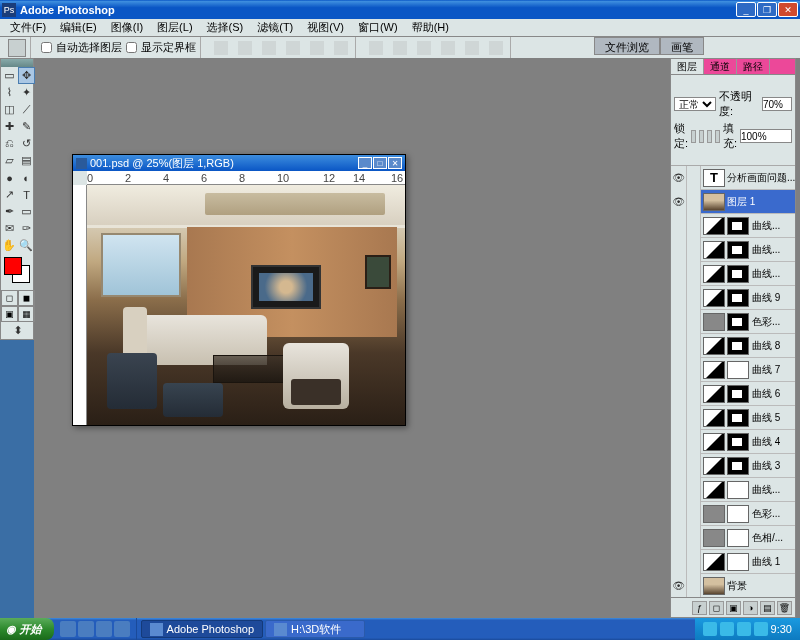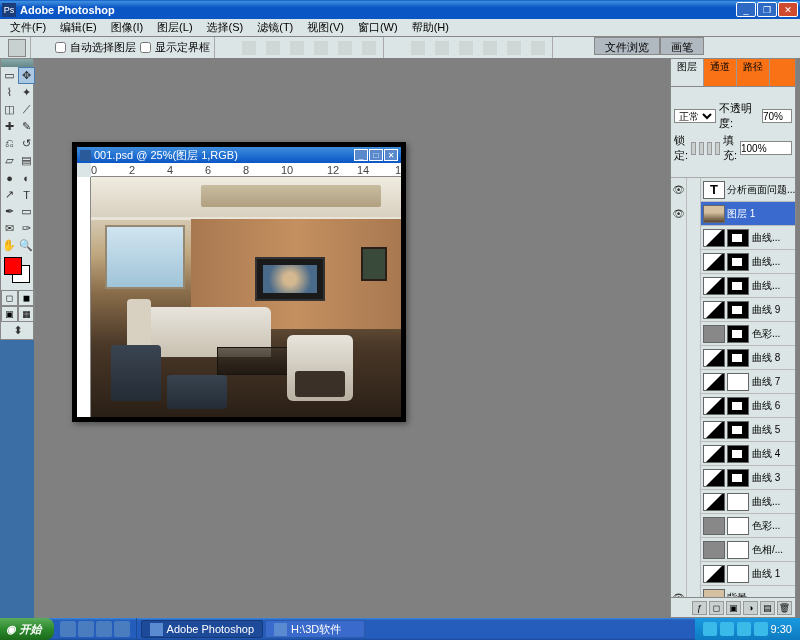--- a/index.html
+++ b/index.html
@@ -5,39 +5,39 @@
 *{margin:0;padding:0;box-sizing:border-box;font-family:Tahoma,"Microsoft YaHei",SimSun,sans-serif;font-size:11px;user-select:none}
 body{width:800px;height:640px;background:#3a6ea5;overflow:hidden;position:relative}
 .titlebar{height:19px;background:linear-gradient(180deg,#0a56c5,#3d8dde 8%,#0a56c5 40%,#0a56c5);display:flex;align-items:center;color:#fff;padding:0 2px}
 .titlebar .ticon{width:14px;height:14px;background:#1a3d7a;margin-right:4px;display:flex;align-items:center;justify-content:center;font-size:9px}
 .titlebar .ttxt{flex:1;font-weight:bold;font-size:11px}
 .winbtns{display:flex;gap:1px}
 .winbtn{width:20px;height:15px;background:#2e6ac4;border:1px solid #fff;border-radius:2px;display:flex;align-items:center;justify-content:center;color:#fff;font-size:9px;cursor:pointer}
 .winbtn.close{background:#d04a2e}
 .menubar{height:18px;background:#dce5e5;display:flex;align-items:center;padding:0 4px;gap:2px;border-bottom:1px solid #888}
 .menubar span{padding:1px 6px;cursor:pointer}
-.optbar{height:22px;background:#dce5e5;border-bottom:1px solid #888;display:flex;align-items:center;padding:0 4px;gap:20px}
+.optbar{height:22px;background:#dce5e5;border-bottom:1px solid #888;display:flex;align-items:center;padding:0 4px;gap:6px}
 .optbar .seg{display:flex;align-items:center;gap:4px;padding:0 4px;border-right:1px solid #aaa;height:100%}
 .optbar .ico{width:18px;height:18px;background:#c8d0d0;border:1px solid #888}
 .optbar input[type=checkbox]{width:11px;height:11px}
 .optbar .ghost{width:14px;height:14px;background:#cfd6d6;margin:0 3px}
 .docktab{position:absolute;right:96px;top:37px;height:18px;display:flex;gap:0;z-index:5}
 .docktab div{background:#b0b8c0;border:1px solid #888;padding:2px 10px;font-size:11px}
 .workspace{position:absolute;left:34px;right:0;top:58px;bottom:22px;background:#808080}
 .toolbox{position:absolute;left:0;top:58px;width:34px;background:#dce5e5;border:1px solid #888;z-index:10}
 .toolbox .thead{height:8px;background:linear-gradient(180deg,#8aa,#688)}
 .toolgrid{display:grid;grid-template-columns:1fr 1fr}
 .tool{width:17px;height:17px;display:flex;align-items:center;justify-content:center;border:1px solid transparent;cursor:pointer;font-size:11px;color:#333}
 .tool.act{background:#aac7e4;border-color:#4a7db0}
 .swatch{padding:4px 2px;position:relative;height:36px}
 .swatch .fg{width:18px;height:18px;background:#f00;border:1px solid #000;position:absolute;left:3px;top:3px;z-index:2}
 .swatch .bg{width:18px;height:18px;background:#fff;border:1px solid #000;position:absolute;left:11px;top:11px}
 .qm{width:34px;height:16px;display:flex}
 .qm div{flex:1;height:16px;border:1px solid #888;display:flex;align-items:center;justify-content:center;font-size:9px}
-.docwin{position:absolute;left:38px;top:84px;width:334px;background:#dce5e5;border:5px solid #000000;box-shadow:2px 2px 6px rgba(0,0,0,.4)}
+.docwin{position:absolute;left:38px;top:96px;width:334px;background:#dce5e5;border:1px solid #000000;box-shadow:2px 2px 6px rgba(0,0,0,.4)}
 .docwin .dtitle{height:16px;background:linear-gradient(180deg,#3d8dde,#0a56c5);display:flex;align-items:center;color:#fff;padding:0 3px;font-size:10px}
 .docwin .dtitle .di{width:11px;height:11px;background:#2a5a9a;margin-right:3px}
 .docwin .dtitle span{flex:1}
 .docwin .dtitle .db{width:14px;height:12px;background:#5a8acb;border:1px solid #fff;margin-left:1px;display:flex;align-items:center;justify-content:center;font-size:8px;cursor:pointer}
 .ruler-h{height:14px;background:#fff;border-bottom:1px solid #888;margin-left:14px;position:relative;font-size:8px;color:#444;overflow:hidden}
 .ruler-h div{position:absolute;top:1px}
 .docbody{display:flex}
 .ruler-v{width:14px;background:#fff;border-right:1px solid #888}
 .canvas{width:320px;height:240px;background:linear-gradient(180deg,#e8e4d8 0%,#e8e4d8 18%,#d4c8b0 18%,#c0a880 32%,#8a6d4a 48%,#4a3828 70%,#2a1f16 100%);position:relative;overflow:hidden}
 .ceil{position:absolute;left:0;right:0;top:0;height:40px;background:linear-gradient(180deg,#f0ece0,#d8d0c0)}
@@ -49,21 +49,21 @@
 .pic{position:absolute;right:14px;top:70px;width:26px;height:34px;background:#3a4a3a;border:2px solid #2a1f16}
 .sofa{position:absolute;left:50px;top:130px;width:130px;height:50px;background:linear-gradient(180deg,#e8e4dc,#c8c0b0);border-radius:6px 6px 0 0}
 .sofa::before{content:"";position:absolute;left:-14px;top:-8px;width:24px;height:58px;background:#d8d0c0;border-radius:4px}
 .chair1{position:absolute;left:20px;top:168px;width:50px;height:56px;background:linear-gradient(180deg,#3a4450,#242c36);border-radius:4px}
 .otto{position:absolute;left:76px;top:198px;width:60px;height:34px;background:linear-gradient(180deg,#384450,#242c36);border-radius:4px}
 .chair2{position:absolute;left:196px;top:158px;width:66px;height:66px;background:linear-gradient(180deg,#e8e4dc,#b8b0a0);border-radius:6px}
 .chair2::after{content:"";position:absolute;left:8px;top:36px;width:50px;height:26px;background:#3a3028;border-radius:3px}
 .table{position:absolute;left:126px;top:170px;width:74px;height:28px;background:linear-gradient(180deg,rgba(60,50,40,.7),rgba(30,24,18,.9));border:1px solid #1a140e}
 .caption{position:absolute;left:84px;top:400px;font-size:22px;font-weight:bold;color:#e02020;font-family:SimHei,"Microsoft YaHei";letter-spacing:2px}
 .layerspanel{position:absolute;right:4px;top:0;width:126px;bottom:0;background:#dce5e5;border:1px solid #888;display:flex;flex-direction:column;z-index:8}
-.lp-tabs{height:28px;display:flex;background:#f97316;border-bottom:1px solid #888}
+.lp-tabs{height:16px;display:flex;background:#ec4899;border-bottom:1px solid #888}
 .lp-tabs div{padding:1px 6px;border-right:1px solid #999;font-size:10px;cursor:pointer}
 .lp-tabs div.act{background:#dce5e5}
 .lp-opts{padding:14px 3px;border-bottom:1px solid #aaa;font-size:10px;display:flex;flex-direction:column;gap:2px}
 .lp-opts .row{display:flex;align-items:center;gap:3px}
 .lp-opts select,.lp-opts input{height:14px;font-size:10px;border:1px solid #888;background:#fff}
 .lp-opts .lk{width:13px;height:13px;background:#c8d0d0;border:1px solid #999}
 .layerlist{flex:1;overflow-y:auto;overflow-x:hidden}
 .layerlist::-webkit-scrollbar{width:14px}
 .layerlist::-webkit-scrollbar-track{background:#dce5e5;border-left:1px solid #aaa}
 .layerlist::-webkit-scrollbar-thumb{background:#c0c8c8;border:1px solid #888}

